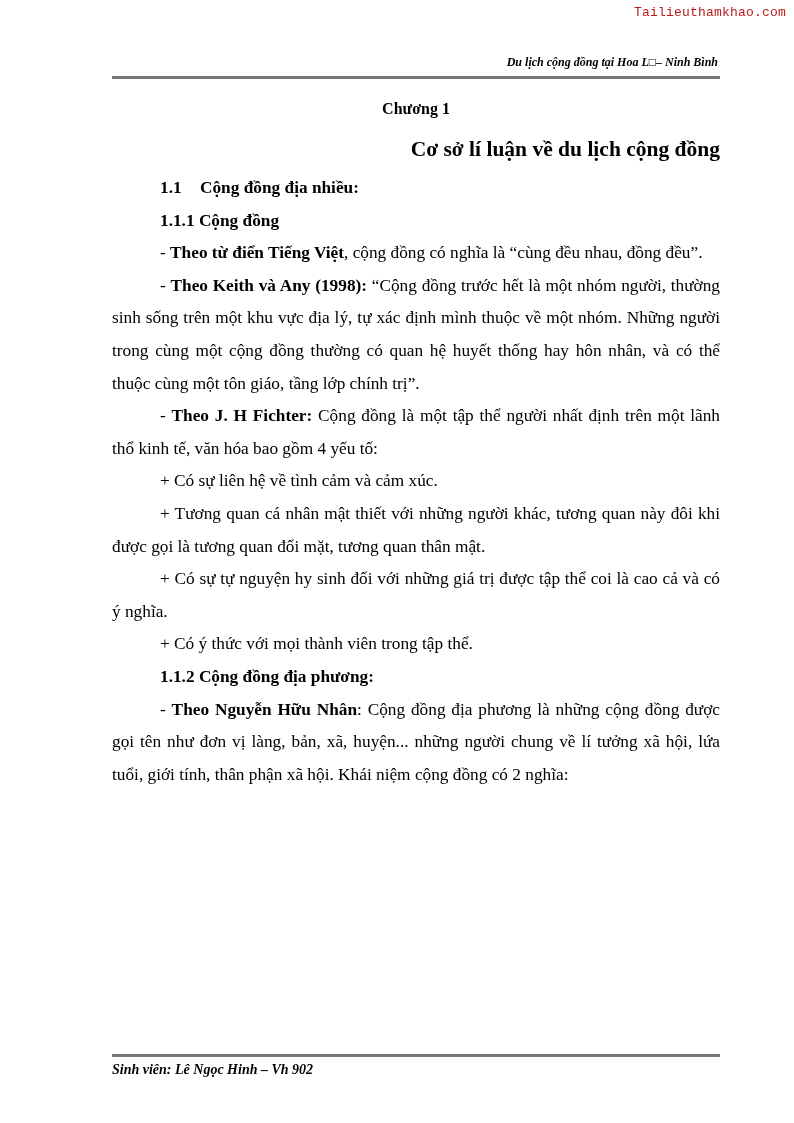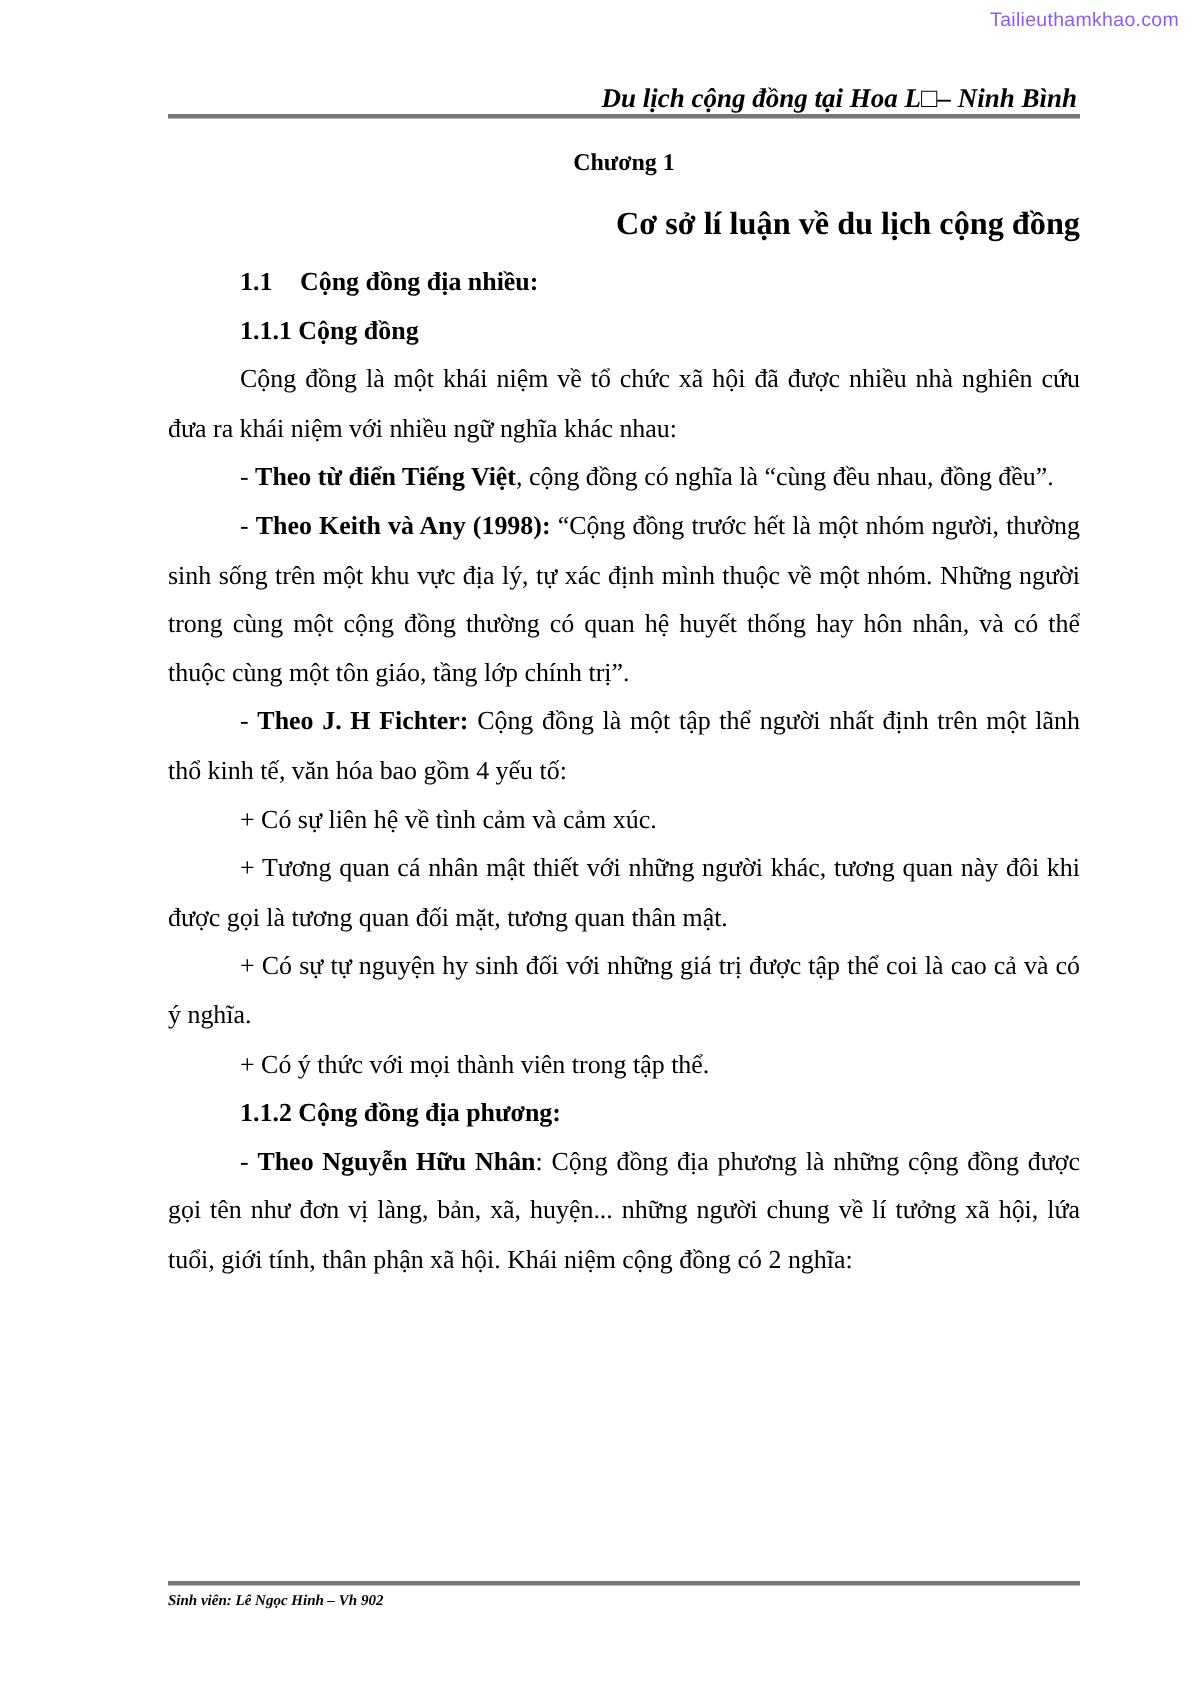--- a/index.html
+++ b/index.html
@@ -1,52 +1,51 @@
 <!DOCTYPE html>
 <html><head>
 <meta charset="utf-8">
 <style>
   html, body { margin: 0; padding: 0; background: #ffffff; }
   body { width: 794px; height: 1123px; position: relative; overflow: hidden;
          font-family: "Liberation Serif", "DejaVu Serif", serif; color: #000; }
-  .watermark { position: absolute; top: 5px; right: 8px; font-family: Liberation Sans, sans-serif;
-               font-size: 13px; color: #8b5cf6; letter-spacing: 0.2px; }
+  .watermark { position: absolute; top: 5px; right: 8px; font-family: Liberation Mono, monospace;
+               font-size: 13px; color: #b91c1c; letter-spacing: 0.2px; }
   .header { position: absolute; left: 112px; width: 608px; top: 55px; }
-  .header-title { text-align: right; font-style: italic; font-weight: bold; font-size: 18px;
+  .header-title { text-align: right; font-style: italic; font-weight: bold; font-size: 12px;
                   font-family: "Liberation Serif", serif; padding-right: 2px; height: 18px; }
   .rule { height: 3px; background: #777777; margin-top: 3px; }
   .content { position: absolute; left: 112px; width: 608px; top: 92px; font-size: 17.3px; line-height: 32.6px; }
   .chapter { text-align: center; font-weight: bold; font-size: 16px; line-height: 30px; margin: 0; padding-top: 2px; }
   .chapter-sub { text-align: right; font-weight: bold; font-size: 21.5px; line-height: 30px; margin: 10px 0 8px 0; }
   p { margin: 0; text-align: justify; }
   .ind { text-indent: 48px; }
   .h { font-weight: bold; padding-left: 48px; }
   .h .num { display: inline-block; width: 40px; }
   b { font-weight: bold; }
   .footer { position: absolute; left: 112px; width: 608px; top: 1051px; }
-  .footer-title { font-style: italic; font-weight: bold; font-size: 10px; margin-top: 5px; }
+  .footer-title { font-style: italic; font-weight: bold; font-size: 14px; margin-top: 5px; }
 </style>
 </head>
 <body>
 
 <div class="watermark">Tailieuthamkhao.com</div>
 
 <div class="header">
   <div class="header-title">Du lịch cộng đồng tại Hoa L□– Ninh Bình</div>
   <div class="rule"></div>
 </div>
 
 <div class="content">
   <h1 class="chapter">Chương 1</h1>
   <h2 class="chapter-sub">Cơ sở lí luận về du lịch cộng đồng</h2>
 
   <p class="h"><span class="num">1.1</span><span>Cộng đồng địa nhiều:</span></p>
   <p class="h">1.1.1 Cộng đồng</p>
 
-  <p class="ind">Cộng đồng là một khái niệm về tổ chức xã hội đã được nhiều nhà nghiên cứu đưa ra khái niệm với nhiều ngữ nghĩa khác nhau:</p>
   <p class="ind"><span>- </span><b>Theo từ điển Tiếng Việt</b><span>, cộng đồng có nghĩa là “cùng đều nhau, đồng đều”.</span></p>
   <p class="ind"><span>- </span><b>Theo Keith và Any (1998):</b><span> “Cộng đồng trước hết là một nhóm người, thường sinh sống trên một khu vực địa lý, tự xác định mình thuộc về một nhóm. Những người trong cùng một cộng đồng thường có quan hệ huyết thống hay hôn nhân, và có thể thuộc cùng một tôn  giáo, tầng lớp chính trị”.</span></p>
   <p class="ind"><span>- </span><b>Theo J. H Fichter:</b><span> Cộng đồng là một tập thể người nhất định trên một lãnh thổ kinh tế, văn hóa bao gồm 4 yếu tố:</span></p>
   <p class="ind">+ Có sự liên hệ về tình cảm và cảm xúc.</p>
   <p class="ind">+ Tương quan cá nhân mật thiết với những người khác, tương quan này đôi khi được gọi là tương quan đối mặt, tương quan thân mật.</p>
   <p class="ind">+ Có sự tự nguyện hy sinh đối với những giá trị được tập thể coi là cao cả và có ý nghĩa.</p>
   <p class="ind">+ Có ý thức với mọi thành viên trong tập thể.</p>
 
   <p class="h">1.1.2 Cộng đồng địa phương:</p>
 

